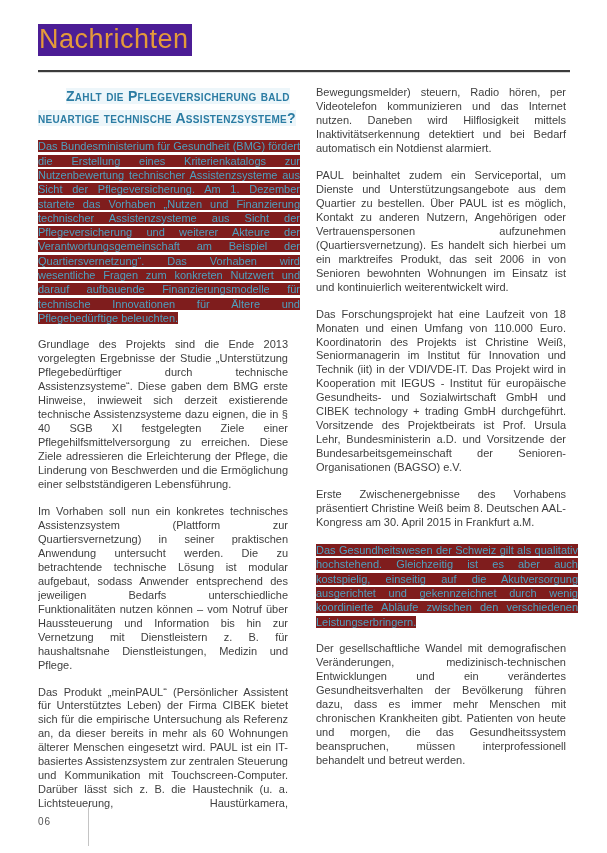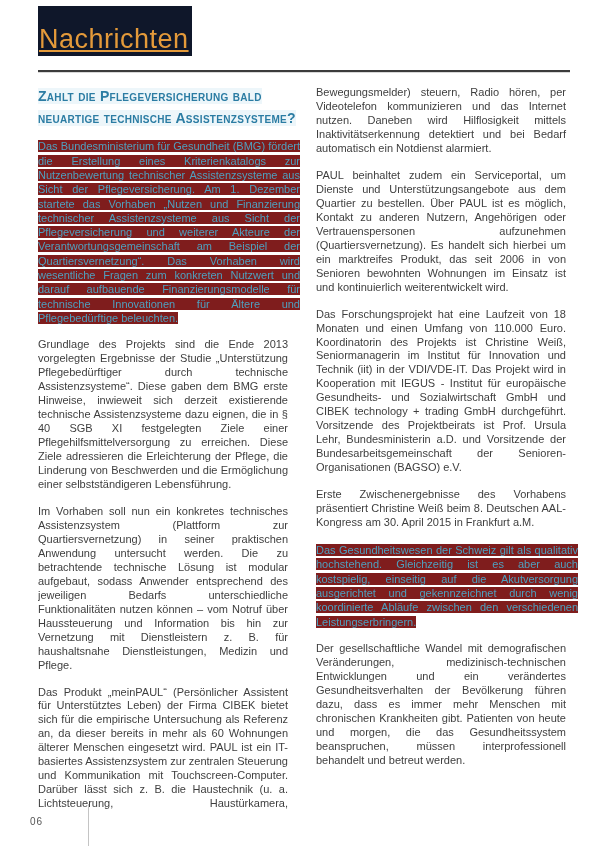--- a/index.html
+++ b/index.html
@@ -9,52 +9,52 @@
     background:#ffffff;
     font-family:"Liberation Sans","DejaVu Sans",sans-serif;
     overflow:hidden;
   }
   
   .page-title{
     position:absolute;left:38px;top:24px;margin:0;
     font-size:27px;font-weight:400;letter-spacing:0.5px;
     color:#E49A3A;
   }
-  .hl-yellow{background:#0f172a;padding:18px 3px 2px 1px;text-decoration:underline;}
+  .hl-yellow{background:#4c1d95;padding:0 3px 2px 1px;}
   .title-rule{
     position:absolute;left:38px;top:70px;width:532px;height:2px;
     background:#3C3C3C;border-bottom:1px solid #d8d8d8;
   }
   
   .columns{
     position:absolute;left:38px;top:86px;width:540px;height:730px;
     column-count:2;column-gap:16px;column-fill:auto;overflow:hidden;
     text-align:justify;
   }
   .article-heading{
     margin:0 0 10px 0;
     font-size:14px;font-weight:600;line-height:1.55;
     font-variant:small-caps;letter-spacing:0.3px;
     color:#2B7CA3;text-align:left;
     break-after:avoid;
   }
-  .article-heading .hl-blue{background:#EDF6FA;}
+  .article-heading .hl-blue{background:#EDF6FA;margin-left:28px;}
   .article-heading.second{margin-top:18px;}
   p.body-par{
     margin:0 12px 13px 0;
     font-size:11px;line-height:1.27;color:#3E3E3E;
   }
   p.lead-par{
     margin:0 0 13px 0;
     font-size:11px;line-height:1.3;color:#4FA0BF;
   }
   p.lead-par .hl-blue{background:#7f1d1d;}
   
   .footer-pagenum{
-    position:absolute;left:30px;top:816px;
+    position:absolute;left:38px;top:816px;
     font-size:10px;color:#555555;letter-spacing:1px;
   }
   .footer-divider{
     position:absolute;left:88px;top:804px;width:1px;height:42px;
     background:#c4c4c4;
   }
   .footer-journal{
     position:absolute;left:106px;top:817px;
     font-size:9.5px;color:#4a4a4a;letter-spacing:1.3px;
   }

